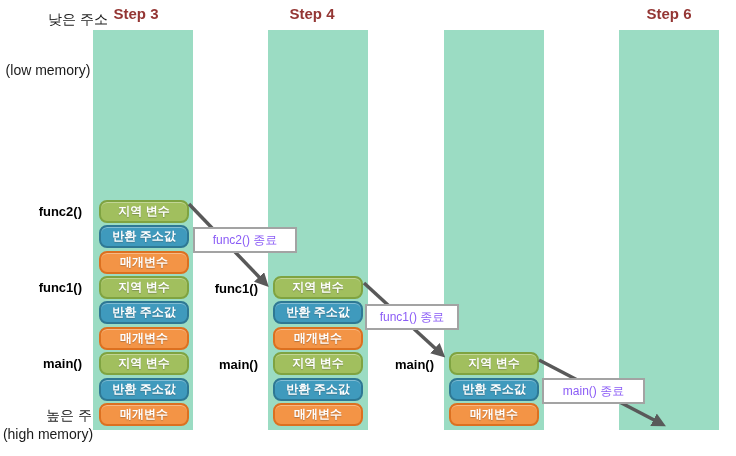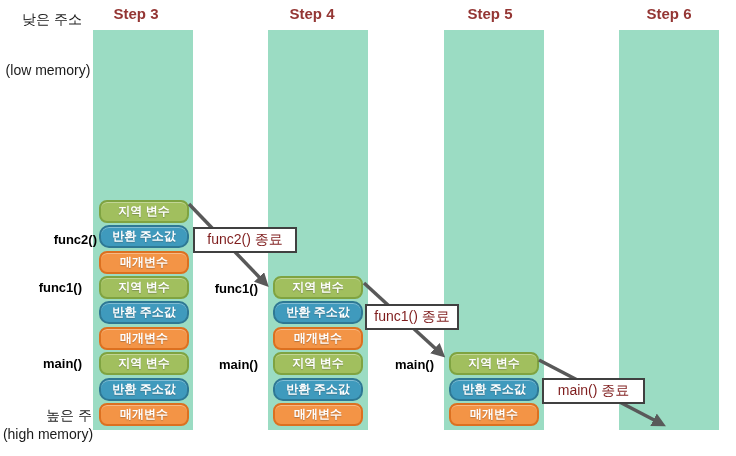--- a/index.html
+++ b/index.html
@@ -21,67 +21,66 @@
           font-weight: bold; font-size: 15px; color: #943634; }
   .step-1 { left: 86px; } .step-2 { left: 262px; } .step-3 { left: 440px; } .step-4 { left: 619px; }
 
   
   .box { position: absolute; width: 90px; height: 23px; box-sizing: border-box;
          border-radius: 8px; border: 2px solid; color: #ffffff; font-weight: bold;
          font-size: 12px; display: flex; align-items: center; justify-content: center;
          text-shadow: 0 1px 1px rgba(60,60,60,0.35);
          box-shadow: inset 0 1px 0 rgba(255,255,255,0.35); }
   .local  { background: #A1BF5E; border-color: #7FA341; }
-  .return { background: #3F9ABD; border-color: #2E7894; border-radius: 10px; }
+  .return { background: #3F9ABD; border-color: #2E7894; }
   .param  { background: #F39446; border-color: #DC7020; }
   .c1 { left: 99px; } .c2 { left: 273px; } .c3 { left: 449px; }
   .r1 { top: 200px; } .r2 { top: 225px; } .r3 { top: 251px; }
   .r4 { top: 276px; } .r5 { top: 301px; } .r6 { top: 327px; }
   .r7 { top: 352px; } .r8 { top: 378px; } .r9 { top: 403px; }
 
   
   .fn { position: absolute; width: 60px; text-align: right; font-weight: bold;
         font-size: 13px; color: #000000; }
-  .fn-1 { left: 37px;  top: 204px; margin-top: 28px; }
+  .fn-1 { left: 22px;  top: 204px; }
   .fn-2 { left: 22px;  top: 280px; }
   .fn-3 { left: 22px;  top: 356px; }
   .fn-4 { left: 198px; top: 281px; }
   .fn-5 { left: 198px; top: 357px; }
   .fn-6 { left: 374px; top: 357px; }
 
   
-  .arrow-label { position: absolute; background: #ffffff; border: 2px solid #404040;
-                 box-sizing: border-box; font-size: 14px; color: #7f1d1d;
+  .arrow-label { position: absolute; background: #ffffff; border: 2px solid #a3a3a3;
+                 box-sizing: border-box; font-size: 12px; color: #8b5cf6;
                  display: flex; align-items: center; justify-content: center; }
   .al-1 { left: 193px; top: 227px; width: 104px; height: 26px; }
   .al-2 { left: 365px; top: 304px; width: 94px; height: 26px; }
   .al-3 { left: 542px; top: 378px; width: 103px; height: 26px; }
 
   
   .mem { position: absolute; color: #1a1a1a; font-size: 14px; width: 96px; text-align: center; }
-  .mem-low-ko  { left: 4px; top: 11px; }
+  .mem-low-ko  { left: 12px; top: 11px; text-align: right; }
   .mem-low-en  { left: 0; top: 30px; margin-top: 32px; }
   .mem-high-ko { left: 0; top: 407px; padding-left: 28px; }
   .mem-high-en { left: 0; top: 426px; }
 
   svg.arrows { position: absolute; left: 0; top: 0; pointer-events: none; }
 </style>
 </head>
 <body>
 
 <div class="stage">
 
   <div class="mem mem-low-ko">낮은 주소</div>
   <div class="mem mem-low-en">(low memory)</div>
   <div class="mem mem-high-ko">높은 주소</div>
   <div class="mem mem-high-en">(high memory)</div>
 
   <div class="step step-1">Step 3</div>
   <div class="step step-2">Step 4</div>
-  <div class="step step-3">Step 5</div>
   <div class="step step-4">Step 6</div>
 
   <div class="col col-1"></div>
   <div class="col col-2"></div>
   <div class="col col-3"></div>
   <div class="col col-4"></div>
 
   <div class="box local  c1 r1">지역 변수</div>
   <div class="box return c1 r2">반환 주소값</div>
   <div class="box param  c1 r3">매개변수</div>

